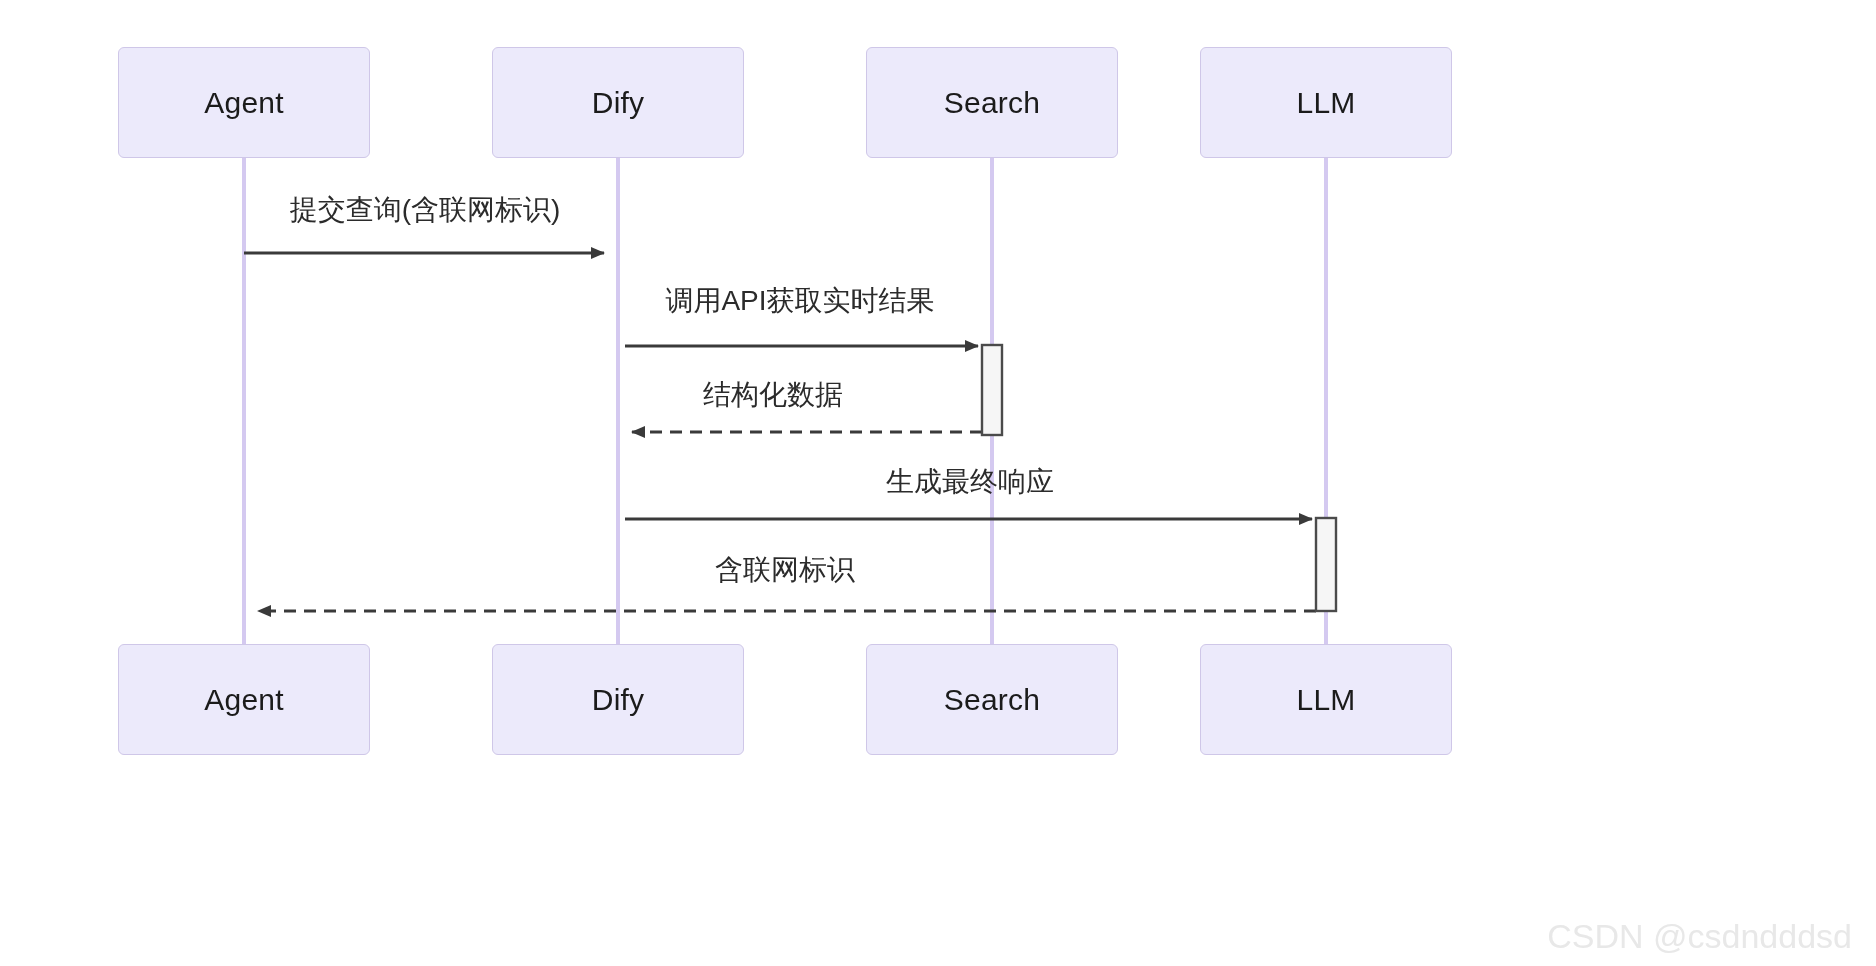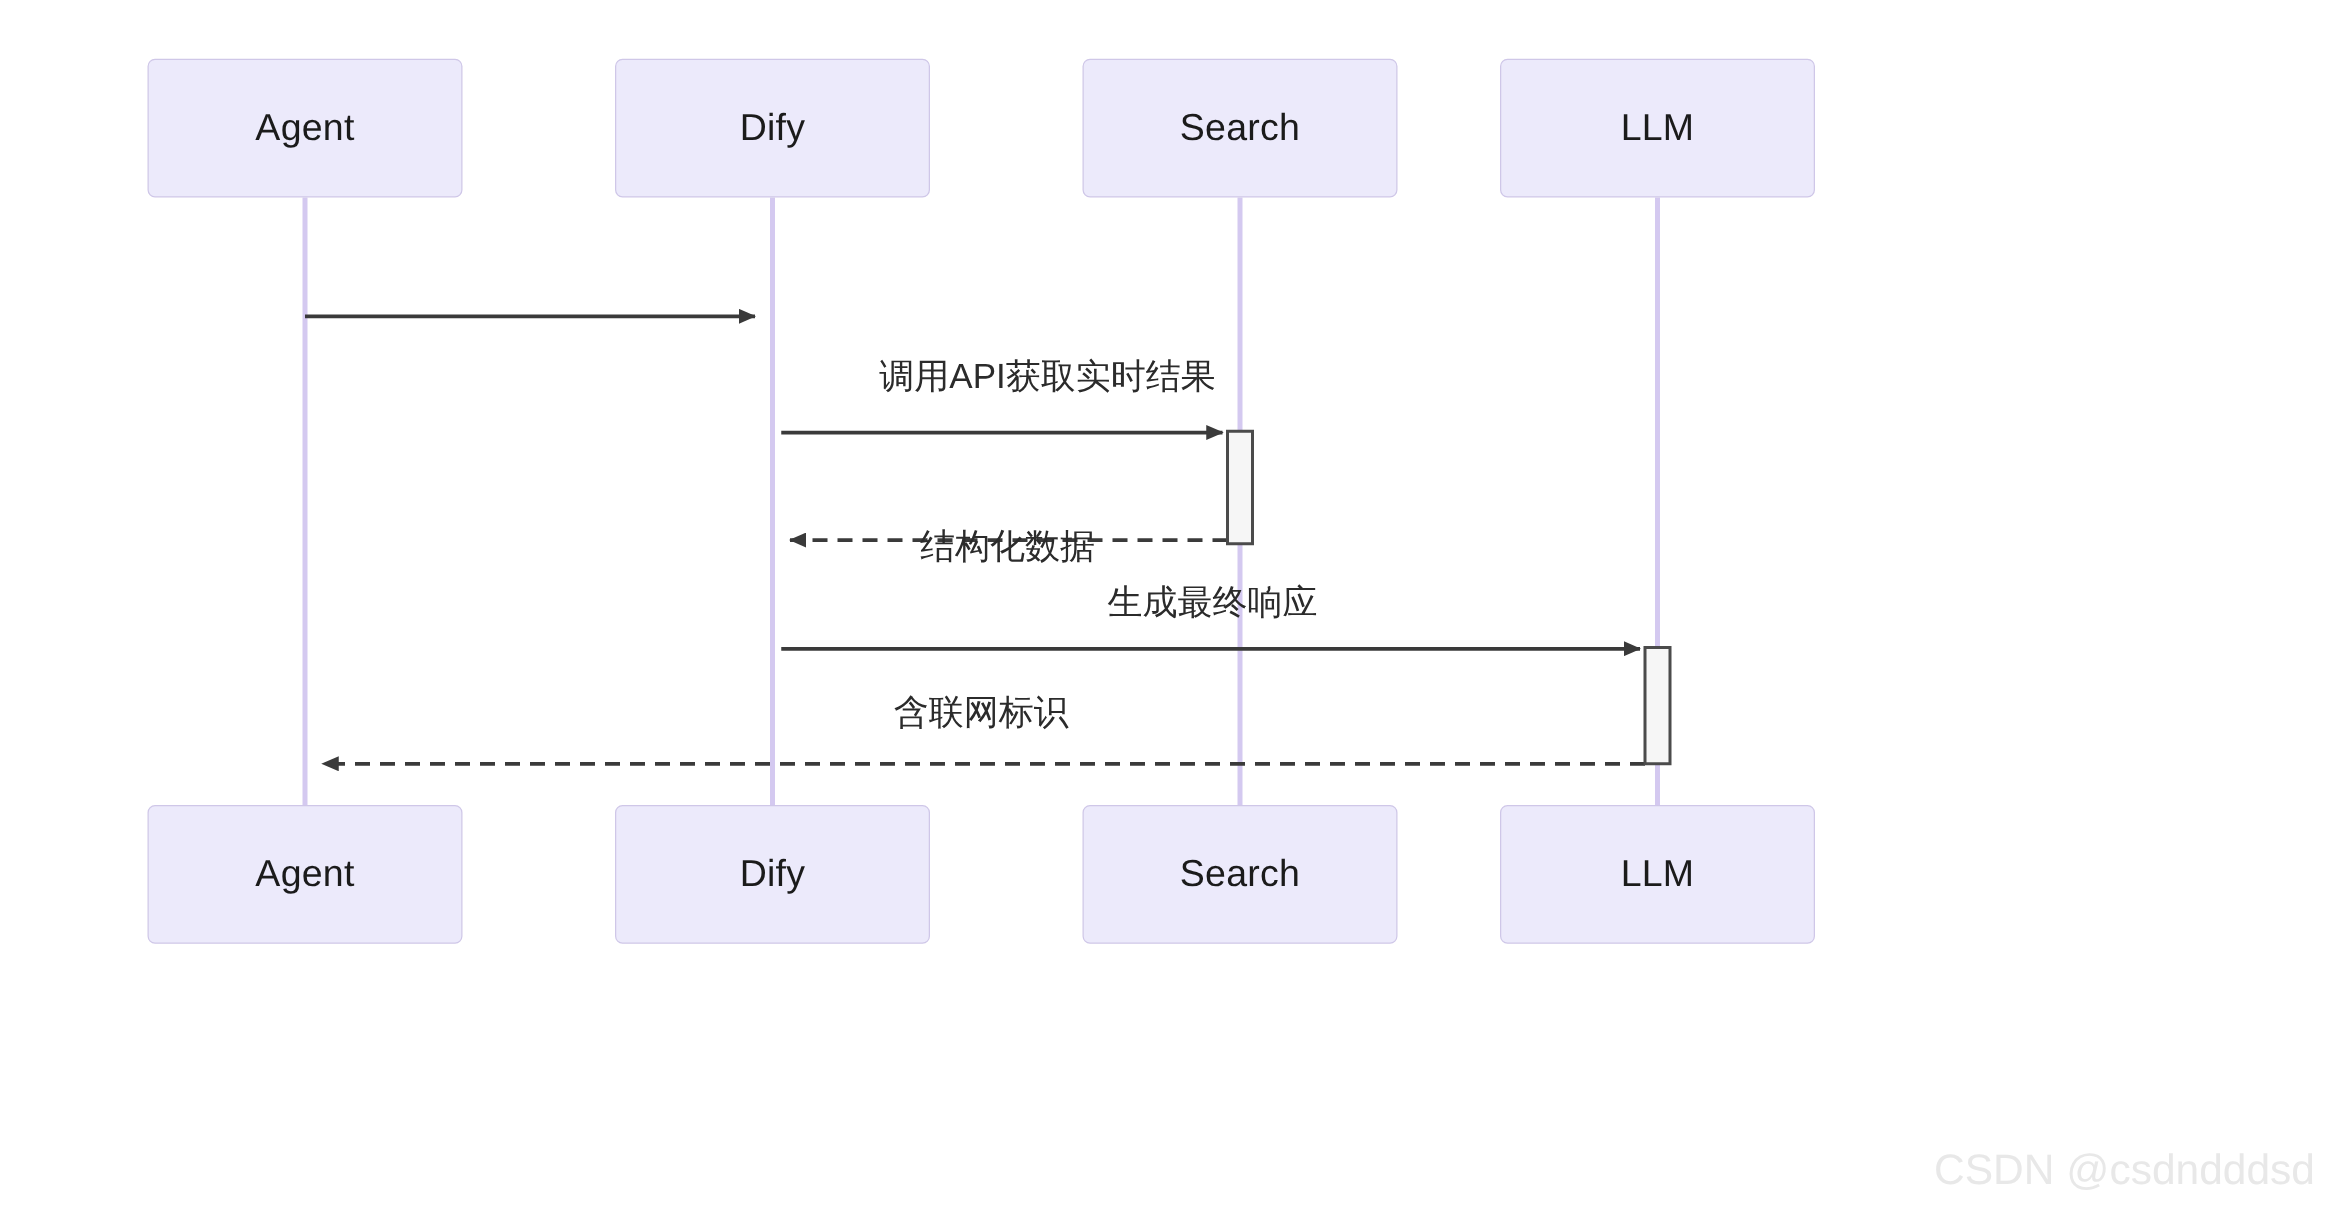--- a/index.html
+++ b/index.html
@@ -122,24 +122,25 @@
   <div class="participant-box" style="left:492px; top:644px; width:252px; height:111px;">
     <span class="participant-label">Dify</span>
   </div>
   <div class="participant-box" style="left:866px; top:644px; width:252px; height:111px;">
     <span class="participant-label">Search</span>
   </div>
   <div class="participant-box" style="left:1200px; top:644px; width:252px; height:111px;">
     <span class="participant-label">LLM</span>
   </div>
 
+  <div class="msg-label" style="left:425px; top:196px; transform:translateX(-50%);">提交查询(含联网标识)</div>
 
-  <div class="msg-label" style="left:800px; top:287px; transform:translateX(-50%);margin-left:38px;">调用API获取实时结果</div>
+  <div class="msg-label" style="left:800px; top:287px; transform:translateX(-50%);">调用API获取实时结果</div>
 
-  <div class="msg-label" style="left:806px; top:381px; transform:translateX(-50%);margin-top:42px;">结构化数据</div>
+  <div class="msg-label" style="left:773px; top:381px; transform:translateX(-50%);">结构化数据</div>
 
   <div class="msg-label" style="left:970px; top:468px; transform:translateX(-50%);text-align:right;">生成最终响应</div>
 
   <div class="msg-label" style="left:785px; top:556px; transform:translateX(-50%);">含联网标识</div>
 
   <div class="watermark">CSDN @csdndddsd</div>
 
 </div>
 
 </body></html>

